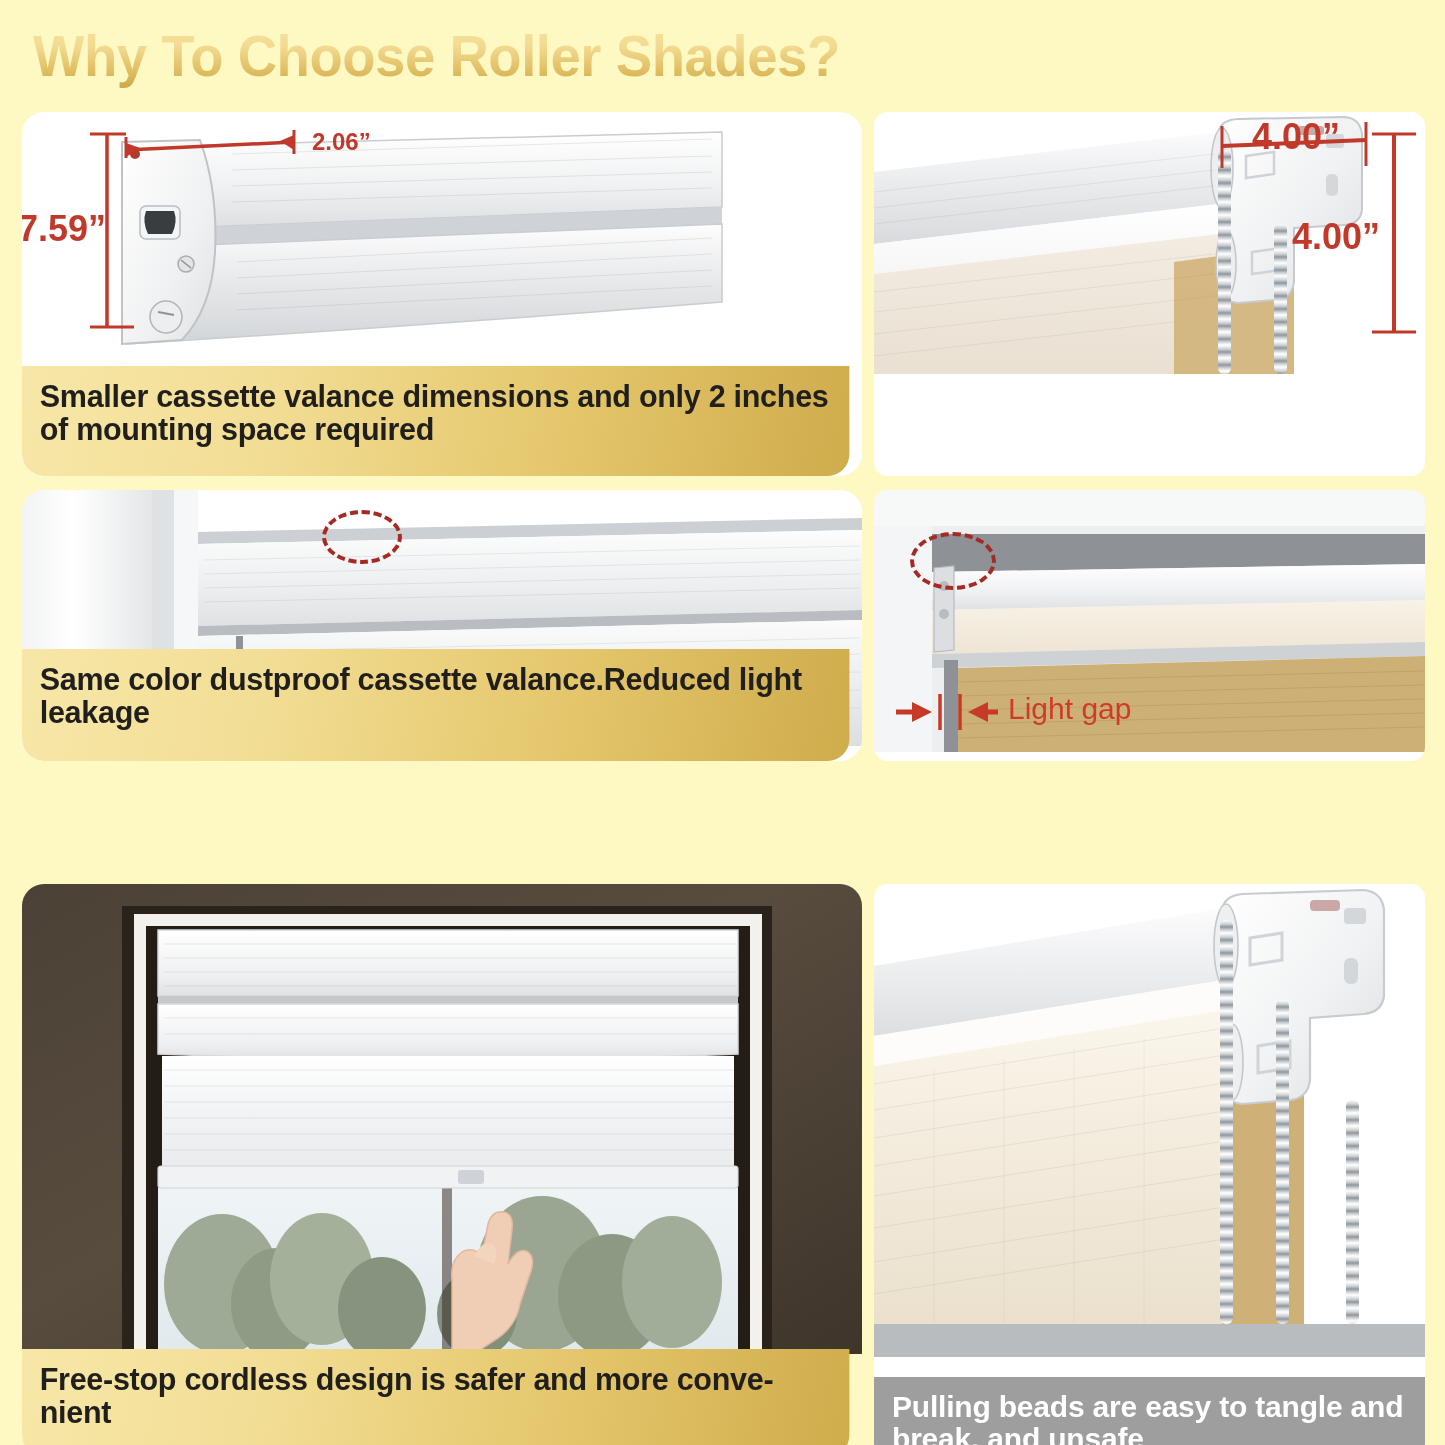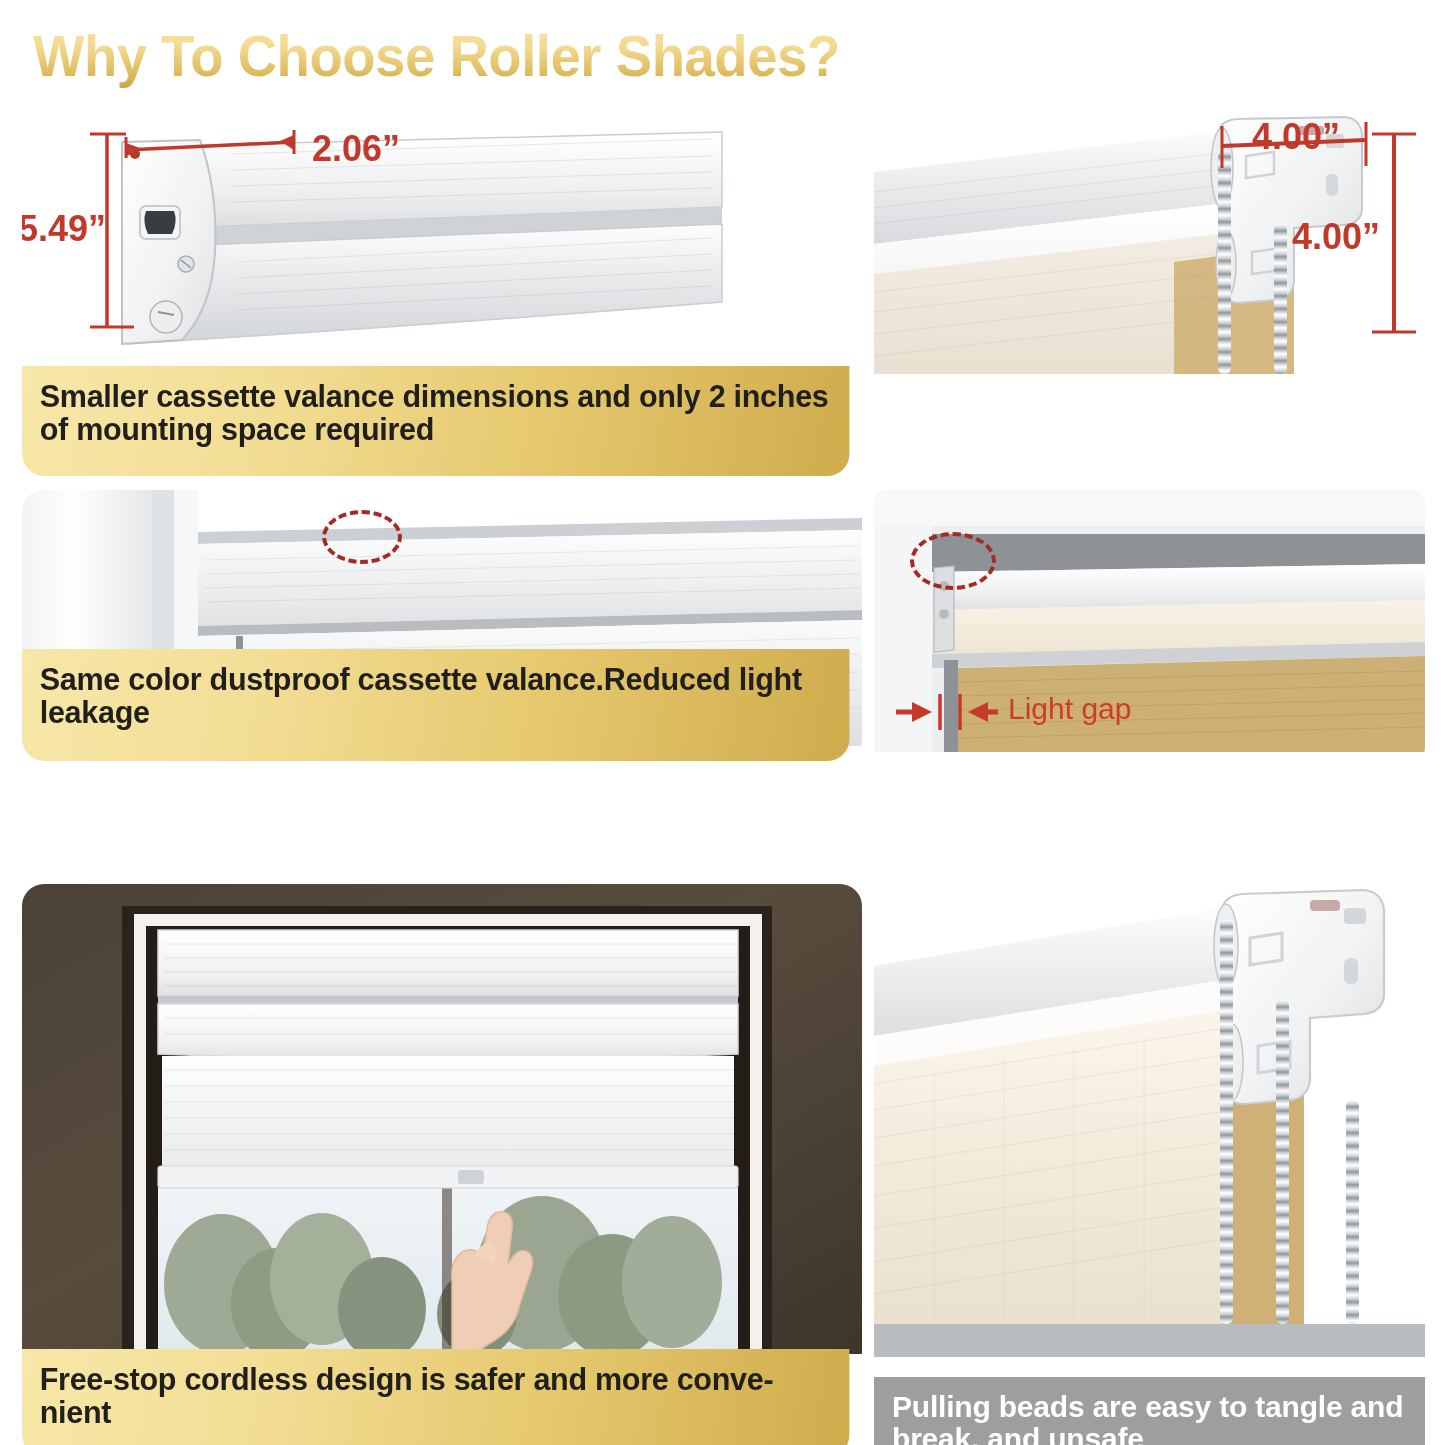--- a/index.html
+++ b/index.html
@@ -2,21 +2,21 @@
 <html><head>
 <meta charset="utf-8">
 <style>
   html,body{margin:0;padding:0;}
   body{
     width:1445px;height:1445px;
     background:#2b2926;
     font-family:"Liberation Sans", sans-serif;
     overflow:hidden;
   }
-  .page{position:relative;width:1445px;height:1445px;background:#ffffff;}
+  .page{position:relative;width:1445px;height:1445px;background:#fef9c3;}
 
   
   .title{
     position:absolute;left:33px;top:22px;
     font-size:58px;font-weight:bold;
     letter-spacing:-0.5px;
     font-family:"Liberation Sans", sans-serif;
     background:linear-gradient(180deg,#f7e5a4 0%,#f2d98f 38%,#e0bf63 72%,#caa544 100%);
     -webkit-background-clip:text;background-clip:text;
     -webkit-text-fill-color:transparent;color:#eccf78;
@@ -155,28 +155,28 @@
           </g>
         </svg>
 
         <svg width="840" height="260" style="position:absolute;left:0;top:0;">
           <line x1="104" y1="25" x2="104" y2="46" stroke="#c0392b" stroke-width="3"></line>
           <line x1="104" y1="38" x2="272" y2="30" stroke="#c0392b" stroke-width="3.5"></line>
           <polygon points="104,31 118,36 104,45" fill="#c0392b"></polygon>
           <polygon points="272,23 258,29 272,38" fill="#c0392b"></polygon>
           <line x1="272" y1="18" x2="272" y2="42" stroke="#c0392b" stroke-width="3"></line>
         </svg>
-        <div class="dim-txt" style="left:290px;top:16px;font-size:36px;">2.06”</div>
+        <div class="dim-txt" style="left:290px;top:16px;font-size:24px;">2.06”</div>
 
         <svg width="840" height="260" style="position:absolute;left:0;top:0;">
           <line x1="85" y1="22" x2="85" y2="215" stroke="#c0392b" stroke-width="3.5"></line>
           <line x1="68" y1="22" x2="104" y2="22" stroke="#c0392b" stroke-width="3"></line>
           <line x1="68" y1="215" x2="112" y2="215" stroke="#c0392b" stroke-width="3"></line>
         </svg>
-        <div class="dim-txt" style="left:-4px;top:96px;font-size:36px;">5.49”</div>
+        <div class="dim-txt" style="left:-4px;top:96px;font-size:36px;">7.59”</div>
 
         <div class="cap cap-gold h1">Smaller cassette valance dimensions and only 2 inches of mounting space required</div>
       </div>
     </div>
 
     <div class="panel right r1">
       <div class="imgwrap">
         <div class="white-bg"></div>
 
         <svg width="551" height="262" style="position:absolute;left:0;top:0;">

